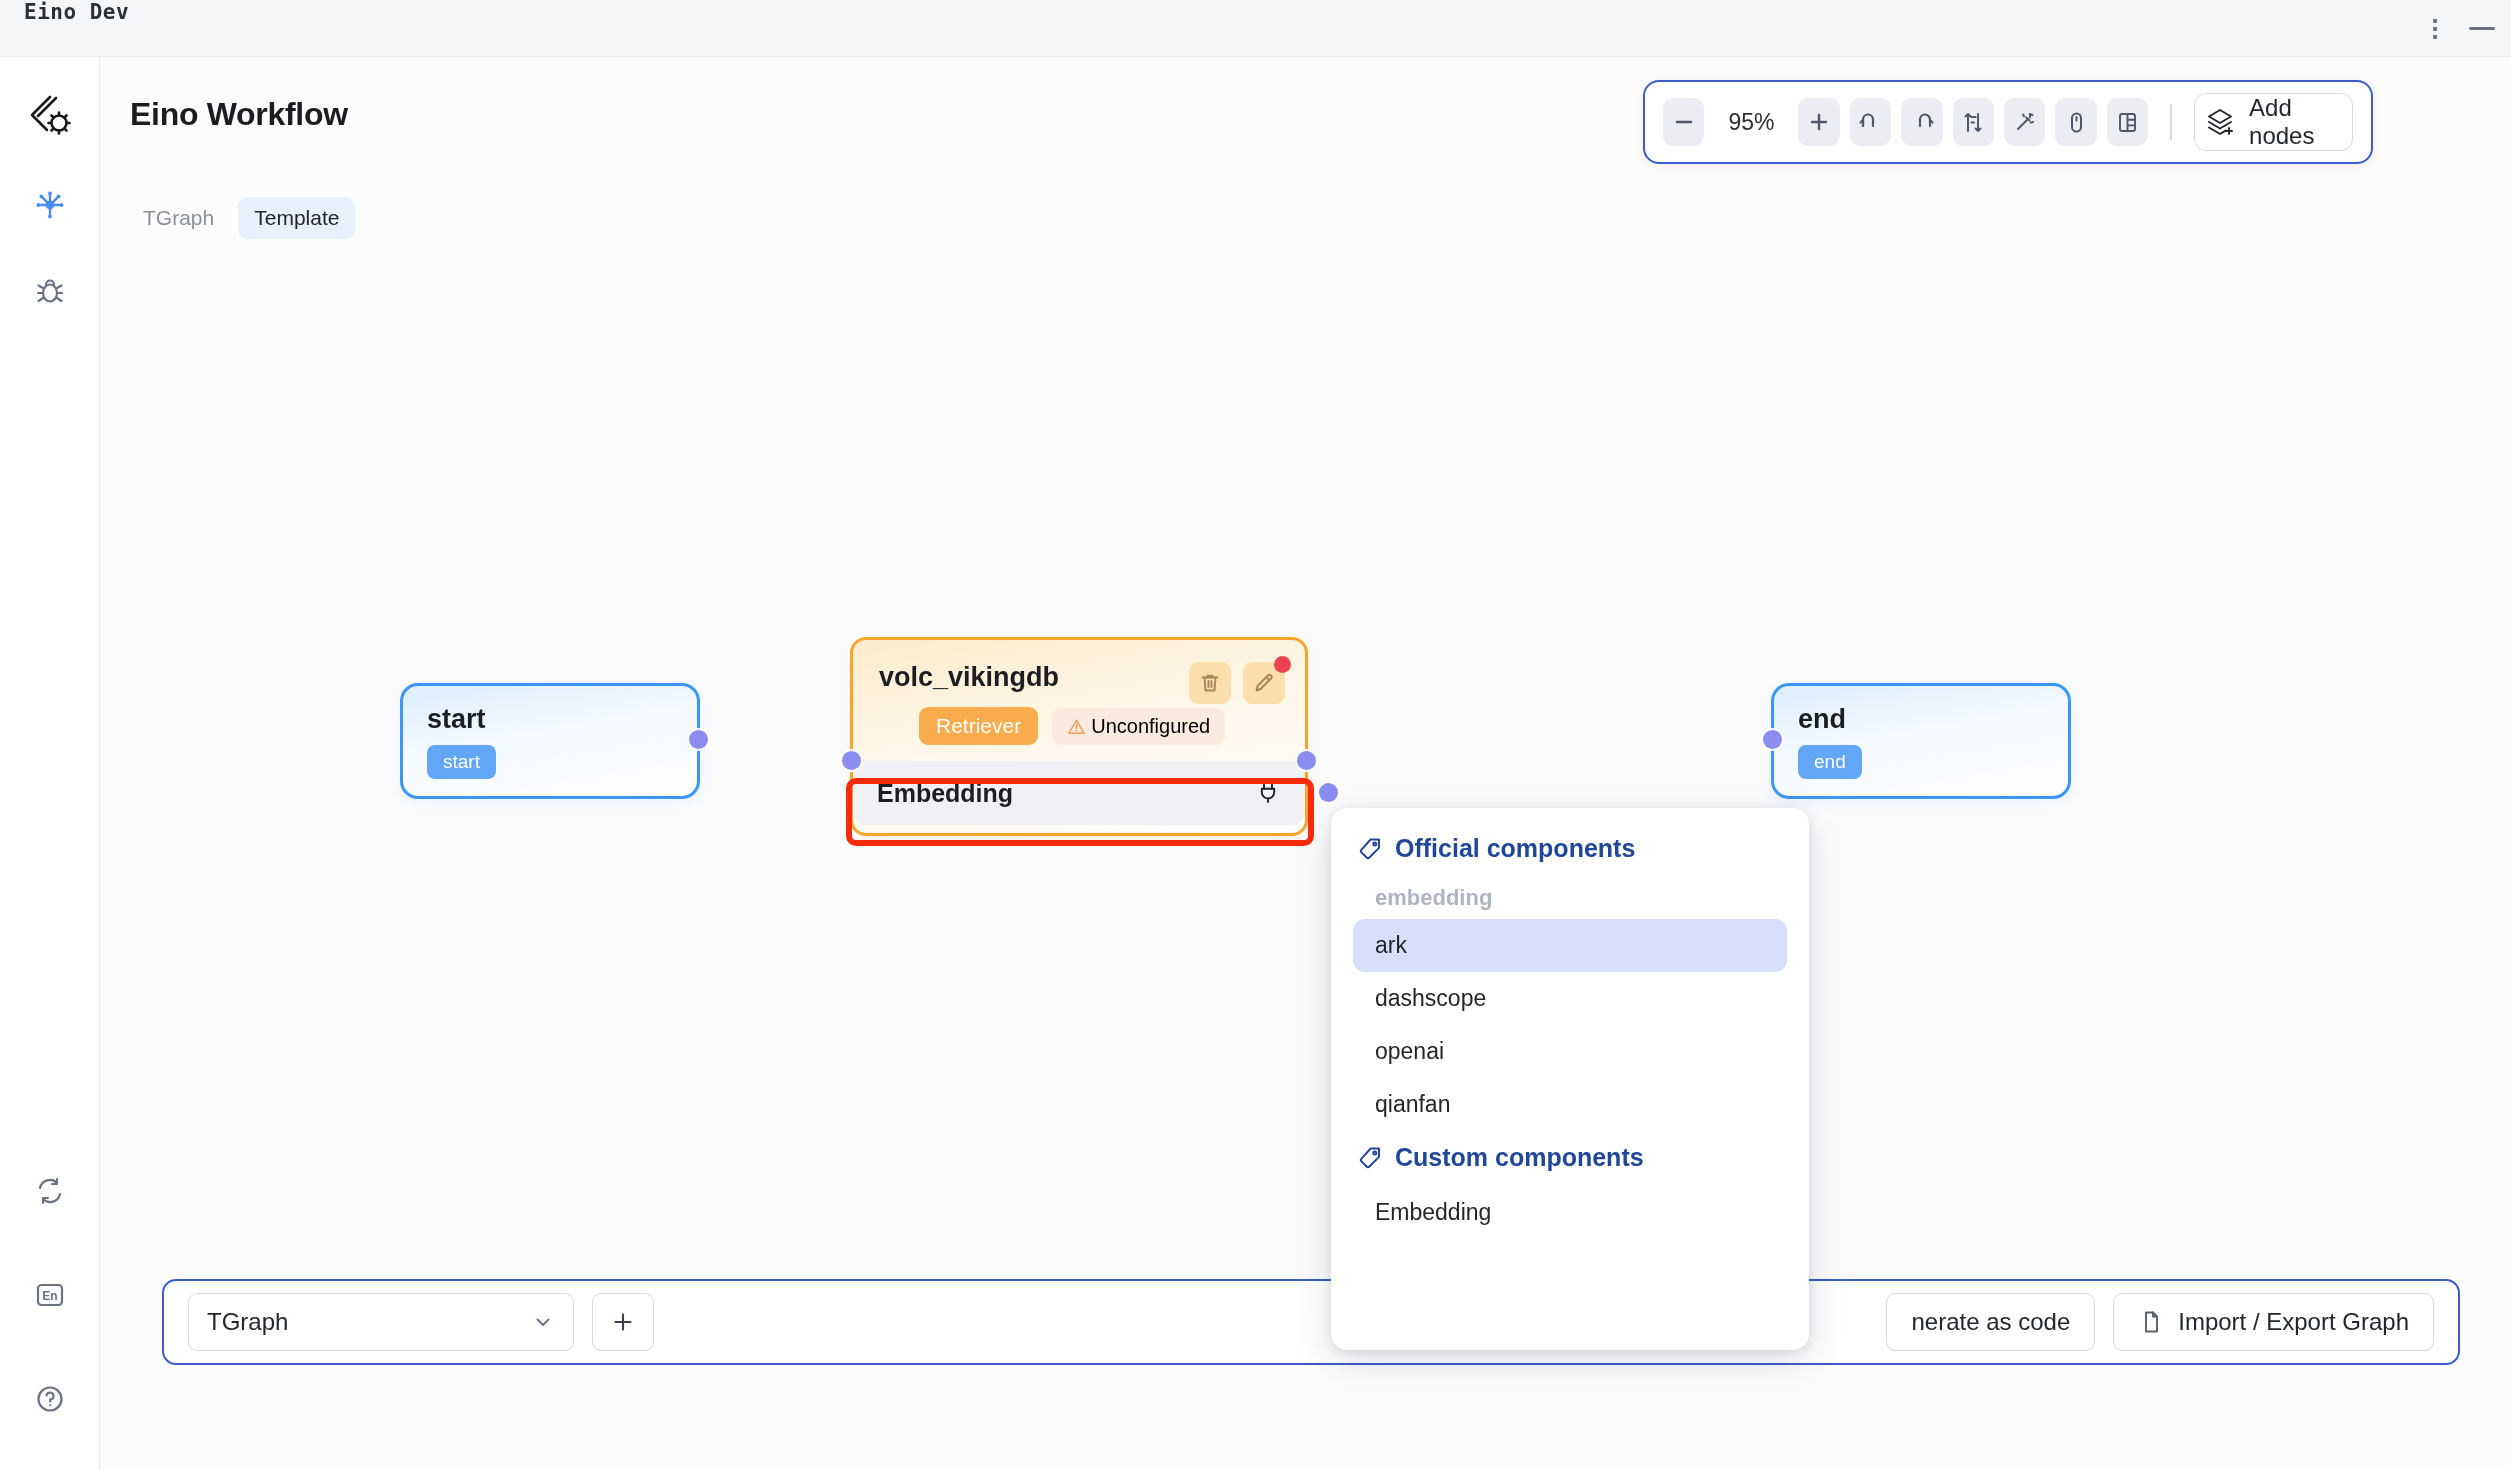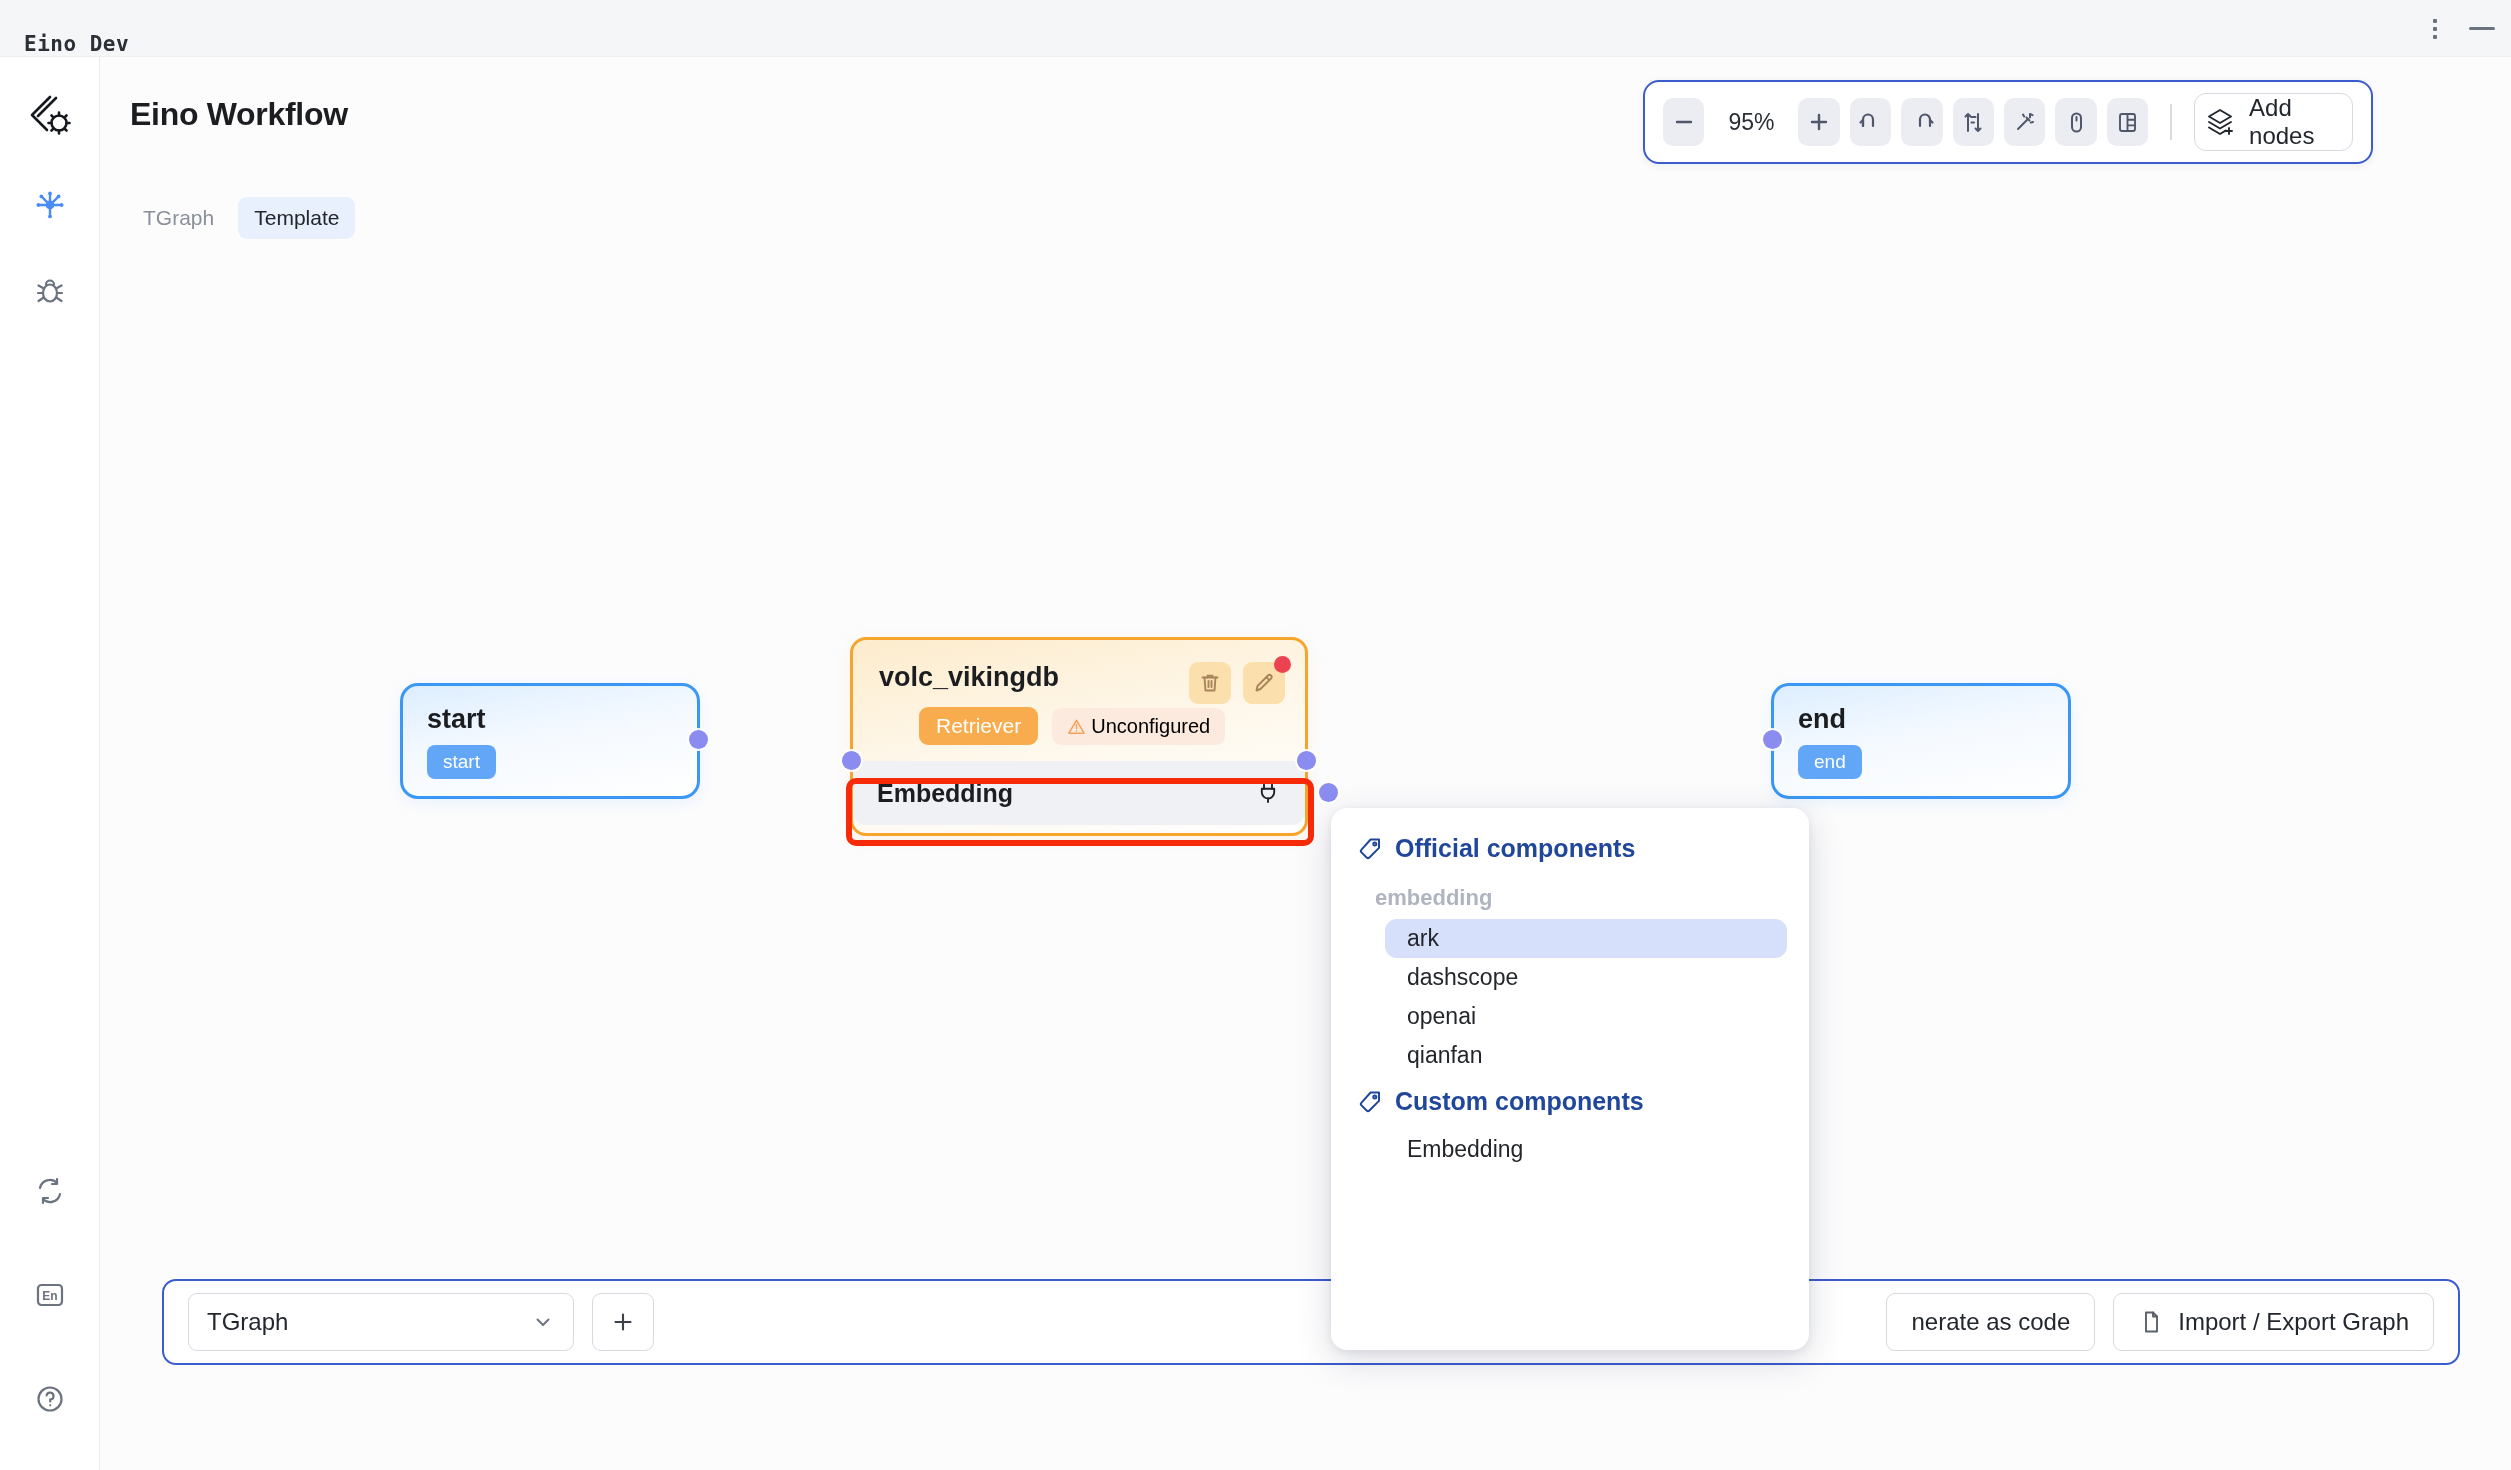--- a/index.html
+++ b/index.html
@@ -8,21 +8,21 @@
     background: #ffffff;
     font-family: "Liberation Sans", sans-serif;
     overflow: hidden;
   }
   #app { position: relative; width: 2511px; height: 1471px; }
 
   
   .titlebar {
     position: absolute; top: 0; left: 0; width: 2511px; height: 57px;
     background: #f5f6f8; border-bottom: 1px solid #eceef1;
-    display: flex; align-items: flex-end;
+    display: flex; align-items: flex-start;
   }
   .titlebar-title {
     margin-left: 24px; font-family: "DejaVu Sans Mono", monospace;
     font-size: 21px; font-weight: 700; color: #2b2f36; letter-spacing: 0.5px;
   }
   .win-controls {
     position: absolute; right: 16px; top: 0; height: 57px;
     display: flex; align-items: center; gap: 26px;
   }
   .dots-vert { display: flex; flex-direction: column; gap: 4px; padding: 6px; cursor: pointer; }
@@ -142,21 +142,21 @@
     background: #ffffff; border-radius: 16px;
     box-shadow: 0 10px 36px rgba(22,30,60,.16), 0 2px 8px rgba(22,30,60,.08);
     padding: 26px 22px 18px 22px; overflow: hidden;
   }
   .dd-section {
     display: flex; align-items: center; gap: 12px;
     font-size: 25px; font-weight: 700; color: #21479b; padding-left: 4px;
   }
   .dd-group { font-size: 22px; font-weight: 700; color: #aeb4c0; padding: 22px 0 8px 22px; }
   .dd-item {
-    font-size: 23px; color: #23262b; padding: 6px 22px; border-radius: 12px; cursor: pointer; margin-left: 32px;
+    font-size: 23px; color: #23262b; padding: 13px 22px; border-radius: 12px; cursor: pointer;
   }
   .dd-item.sel { background: #d6e0fb; }
   .dd-spacer { height: 12px; }
 
   
   .bottombar {
     position: absolute; left: 162px; top: 1279px; width: 2298px; height: 86px;
     background: #ffffff; border: 2px solid #3a5ccc; border-radius: 14px;
     display: flex; align-items: center; padding: 0 24px; gap: 18px;
   }

